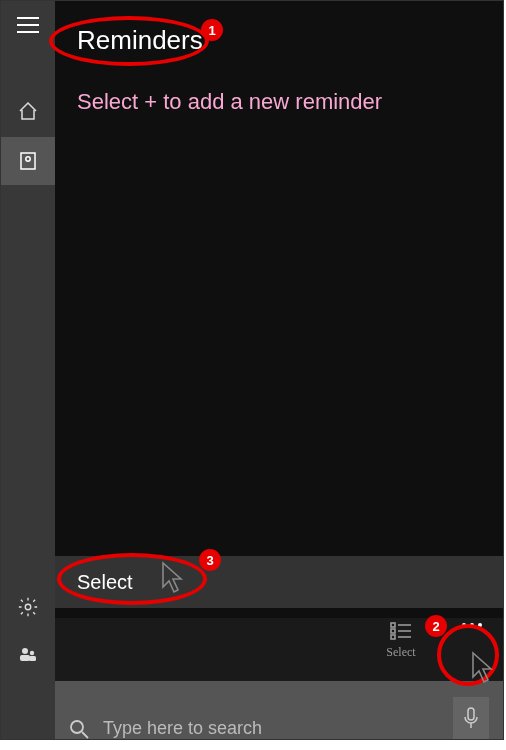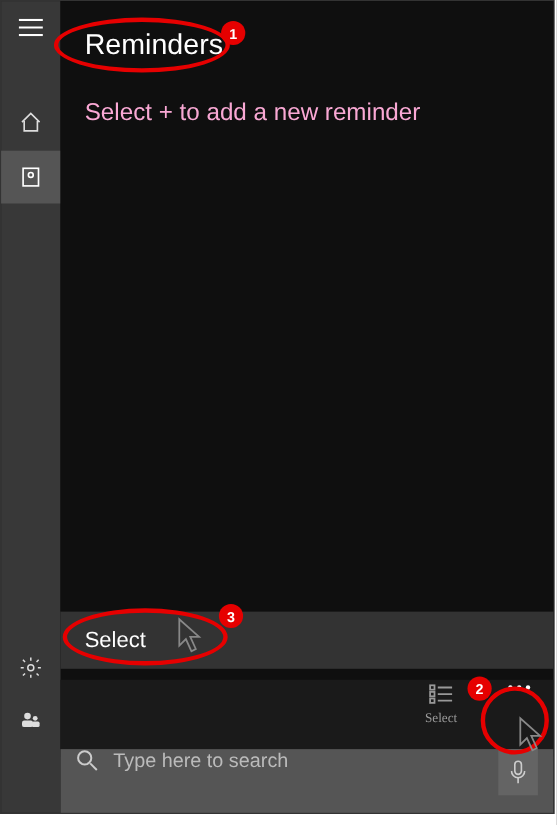--- a/index.html
+++ b/index.html
@@ -85,21 +85,21 @@
   .cmd .cmd-label { font-size: 12px; margin-top: 4px; }
   .cmd.add { color: #fff; }
   .cmd.more { width: 50px; }
   .search-bar {
     position: absolute;
     left: 54px; right: 0;
     bottom: 0;
     height: 58px;
     background: #555;
     display: flex;
-    align-items: flex-start;
+    align-items: flex-end;
     padding: 0 14px;
   }
   .search-bar .search-text {
     flex: 1;
     margin-left: 14px;
     color: #bbb;
     font-size: 18px;
   }
   .search-bar .mic-box {
     width: 36px; height: 42px;

